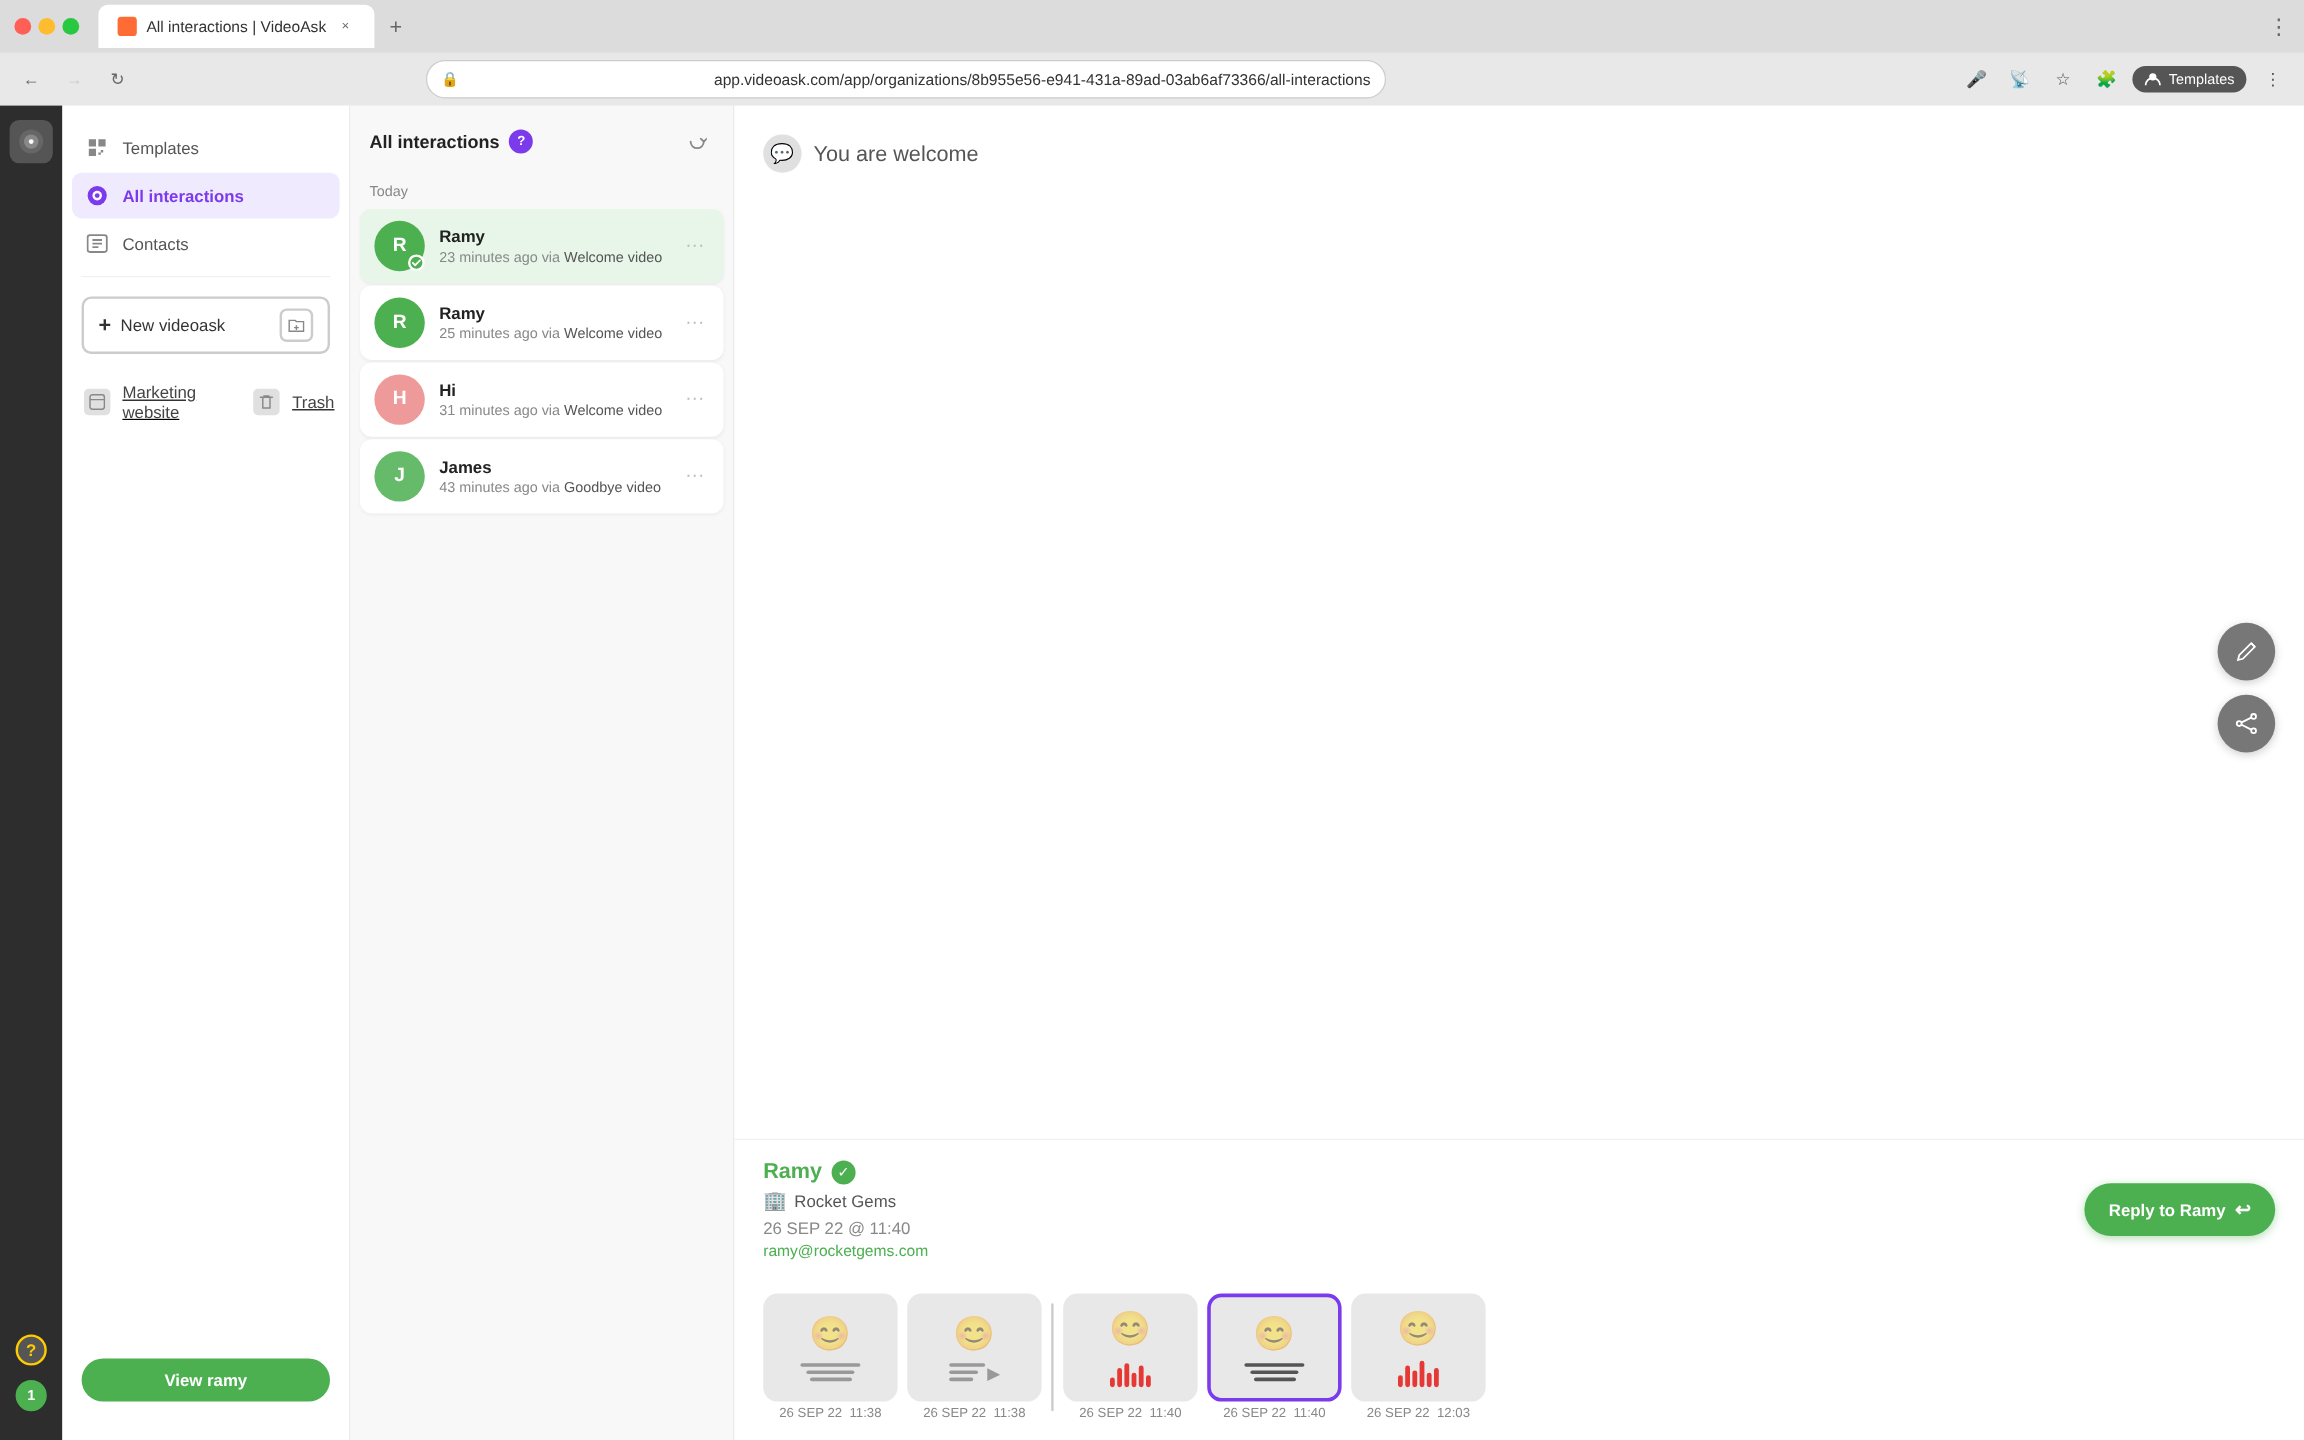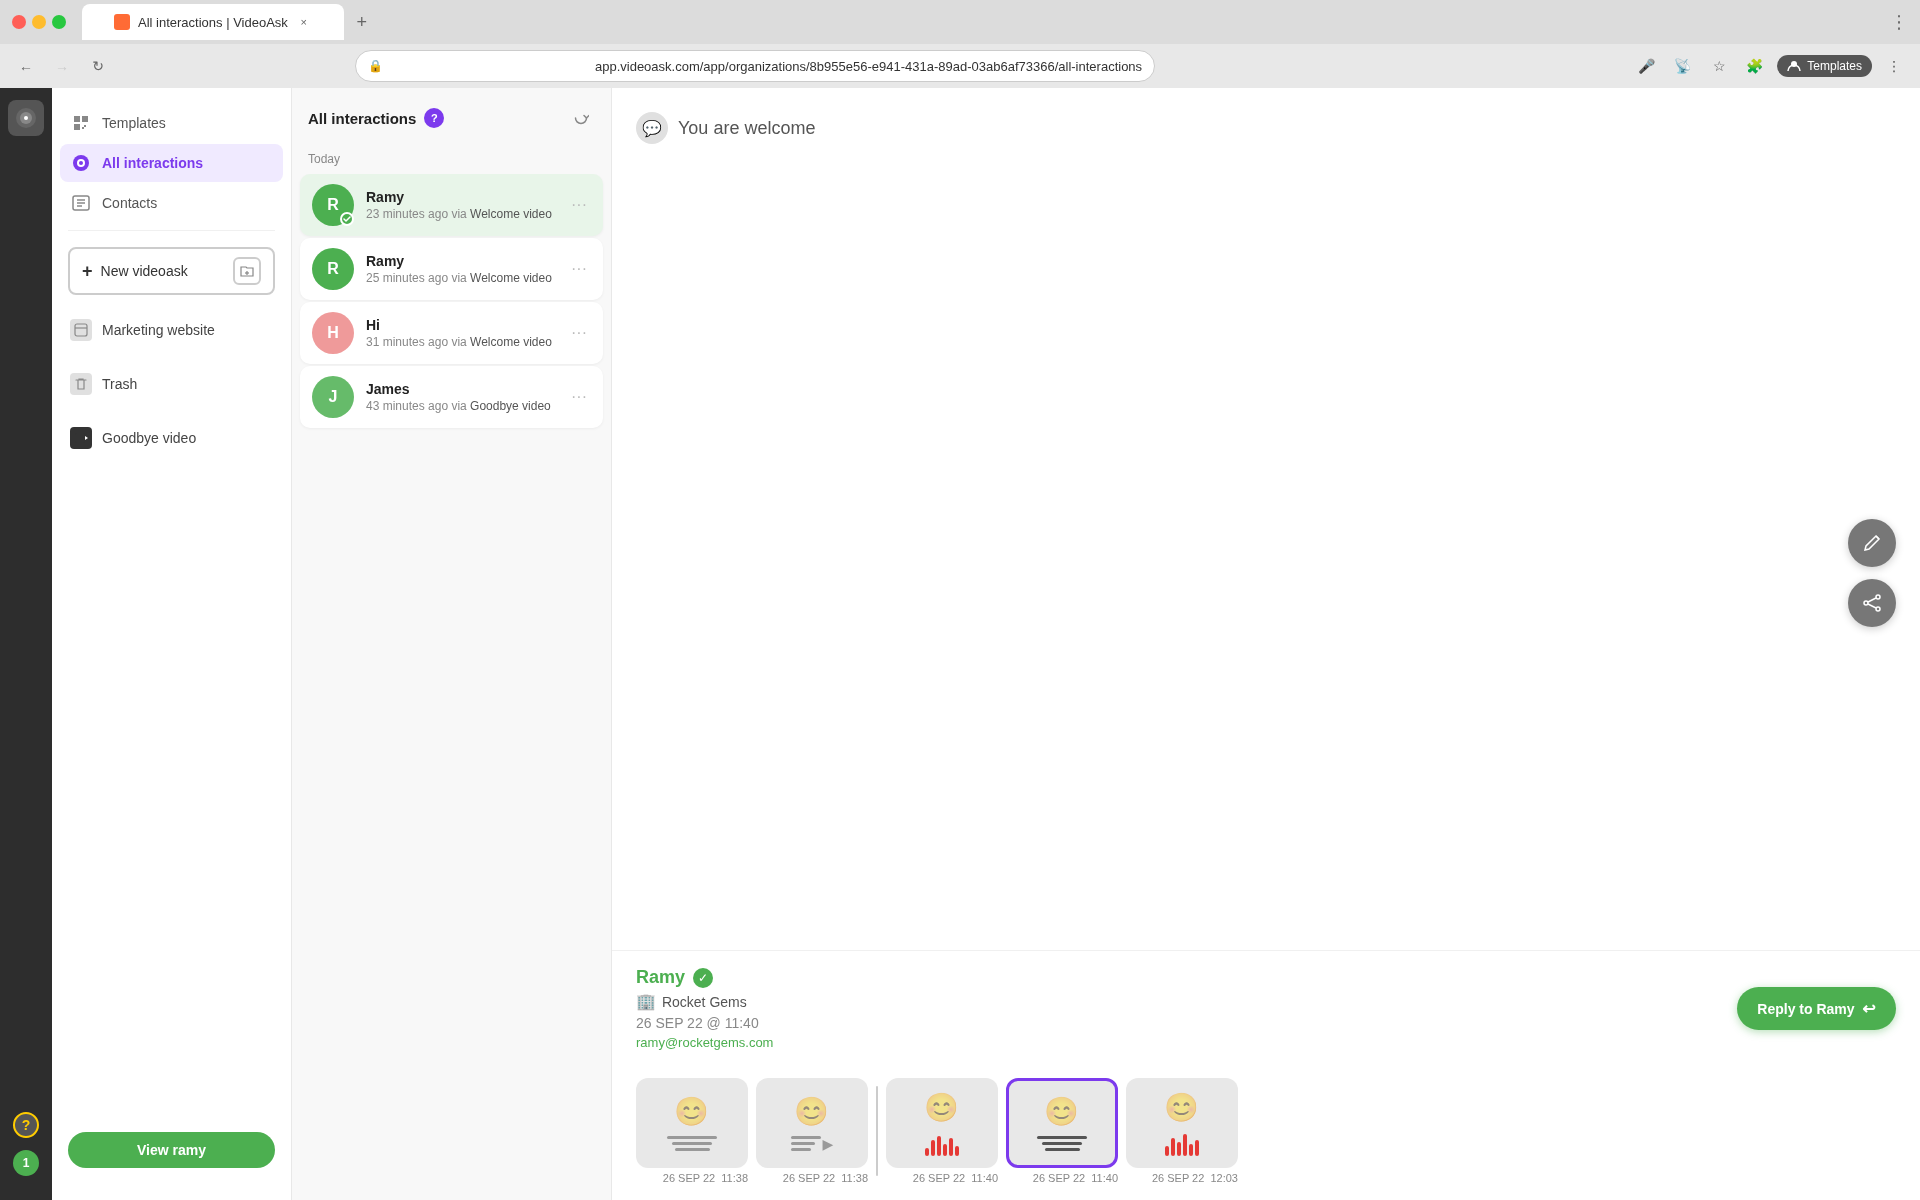--- a/index.html
+++ b/index.html
@@ -7,21 +7,21 @@
 
     
     .browser-chrome { background: #e8e8e8; display: flex; flex-direction: column; }
     .browser-titlebar { display: flex; align-items: center; padding: 8px 12px; gap: 8px; background: #dcdcdc; height: 44px; }
     .traffic-lights { display: flex; gap: 6px; align-items: center; }
     .traffic-light { width: 14px; height: 14px; border-radius: 50%; cursor: pointer; }
     .tl-red { background: #ff5f57; }
     .tl-yellow { background: #febc2e; }
     .tl-green { background: #28c840; }
     .tab-bar { display: flex; align-items: center; gap: 4px; margin-left: 8px; }
-    .tab { display: flex; align-items: center; gap: 8px; background: white; border-radius: 8px 8px 0 0; padding: 6px 32px; font-size: 13px; color: #333; min-width: 200px; height: 36px; }
+    .tab { display: flex; align-items: center; gap: 8px; background: white; border-radius: 8px 8px 0 0; padding: 6px 16px; font-size: 13px; color: #333; min-width: 200px; height: 36px; }
     .tab-favicon { width: 16px; height: 16px; border-radius: 3px; background: #ff6b35; display: flex; align-items: center; justify-content: center; }
     .tab-close { width: 16px; height: 16px; border-radius: 50%; display: flex; align-items: center; justify-content: center; color: #666; font-size: 11px; margin-left: auto; }
     .new-tab-btn { width: 28px; height: 28px; border-radius: 50%; display: flex; align-items: center; justify-content: center; color: #666; font-size: 18px; cursor: pointer; }
 
     .browser-toolbar { display: flex; align-items: center; padding: 6px 12px; background: #e8e8e8; gap: 8px; height: 44px; }
     .nav-btn { width: 28px; height: 28px; border-radius: 50%; display: flex; align-items: center; justify-content: center; color: #666; font-size: 14px; cursor: pointer; }
     .address-bar { flex: 1; max-width: 800px; height: 32px; border-radius: 16px; background: white; border: 1px solid #ccc; display: flex; align-items: center; padding: 0 12px; font-size: 13px; color: #333; margin: 0 auto; }
     .address-bar-url { flex: 1; font-size: 13px; color: #333; text-align: right; }
     .toolbar-right { display: flex; align-items: center; gap: 8px; margin-left: auto; }
     .toolbar-icon { width: 28px; height: 28px; border-radius: 50%; display: flex; align-items: center; justify-content: center; color: #555; font-size: 14px; cursor: pointer; }
@@ -44,21 +44,21 @@
     .dropdown-arrow { font-size: 12px; color: #888; }
     .search-icon-btn { width: 28px; height: 28px; border-radius: 50%; display: flex; align-items: center; justify-content: center; color: #888; cursor: pointer; font-size: 15px; }
 
     .sidebar-nav { display: flex; flex-direction: column; gap: 2px; padding: 0 8px; }
     .sidebar-item { display: flex; align-items: center; gap: 10px; padding: 8px 10px; border-radius: 8px; cursor: pointer; color: #555; font-size: 14px; }
     .sidebar-item.active { background: #f0eaff; color: #7c3aed; font-weight: 600; }
     .sidebar-item-icon { width: 22px; height: 22px; display: flex; align-items: center; justify-content: center; font-size: 16px; flex-shrink: 0; }
 
     .sidebar-divider { height: 1px; background: #f0f0f0; margin: 8px 16px; }
 
-    .sidebar-section { padding: 0 8px; display: flex; flex-direction: column; gap: 16px; }
+    .sidebar-section { padding: 0 8px; display: flex; flex-direction: row; gap: 2px; text-decoration: underline; }
     .sidebar-section-item { display: flex; align-items: center; gap: 10px; padding: 8px 10px; border-radius: 8px; cursor: pointer; color: #444; font-size: 14px; }
     .sidebar-section-item .item-icon { width: 22px; height: 22px; background: #e0e0e0; border-radius: 4px; display: flex; align-items: center; justify-content: center; font-size: 13px; color: #555; flex-shrink: 0; }
     .sidebar-section-item .item-icon.dark { background: #333; color: white; }
     .more-icon { margin-left: auto; color: #aaa; font-size: 16px; opacity: 0; }
 
     .new-videoask-btn { display: flex; align-items: center; gap: 8px; margin: 8px 8px; padding: 8px 12px; border: 2px solid #ccc; border-radius: 8px; cursor: pointer; font-size: 14px; color: #333; font-weight: 500; }
     .plus-icon { font-size: 18px; font-weight: bold; color: #333; }
     .folder-add-icon { width: 28px; height: 28px; border: 2px solid #ccc; border-radius: 6px; display: flex; align-items: center; justify-content: center; font-size: 14px; color: #555; cursor: pointer; margin-left: auto; }
 
     .sidebar-bottom { margin-top: auto; padding: 16px; }
@@ -110,21 +110,21 @@
     .video-thumbnails { padding: 12px 24px 16px; display: flex; gap: 8px; align-items: flex-end; overflow-x: auto; }
     .video-thumb { width: 112px; flex-shrink: 0; display: flex; flex-direction: column; gap: 4px; cursor: pointer; }
     .video-thumb.active .thumb-img { border: 3px solid #7c3aed; border-radius: 12px; }
     .thumb-img { width: 112px; height: 90px; background: #e8e8e8; border-radius: 12px; display: flex; flex-direction: column; align-items: center; justify-content: center; gap: 8px; position: relative; overflow: hidden; }
     .thumb-face { font-size: 28px; opacity: 0.5; }
     .thumb-lines { display: flex; flex-direction: column; gap: 3px; align-items: center; }
     .thumb-line { height: 3px; border-radius: 2px; background: #999; }
     .thumb-bars { display: flex; align-items: flex-end; gap: 2px; height: 24px; }
     .thumb-bar { width: 4px; border-radius: 2px; background: #e53935; }
     .thumb-divider { width: 2px; height: 90px; background: #ccc; border-radius: 1px; flex-shrink: 0; align-self: center; }
-    .thumb-date { font-size: 11px; color: #888; text-align: right; white-space: nowrap; }
+    .thumb-date { font-size: 11px; color: #888; text-align: center; white-space: nowrap; }
   </style>
 </head>
 <body>
 
 <div class="browser-chrome">
   <div class="browser-titlebar">
     <div class="traffic-lights">
       <div class="traffic-light tl-red"></div>
       <div class="traffic-light tl-yellow"></div>
       <div class="traffic-light tl-green"></div>

